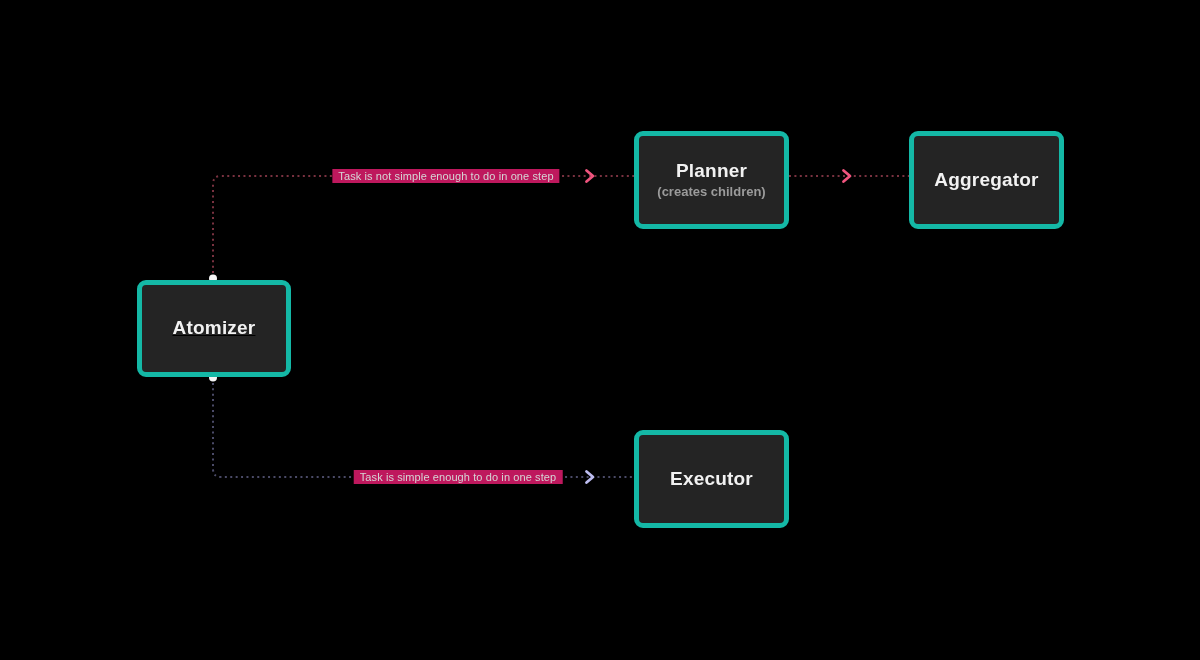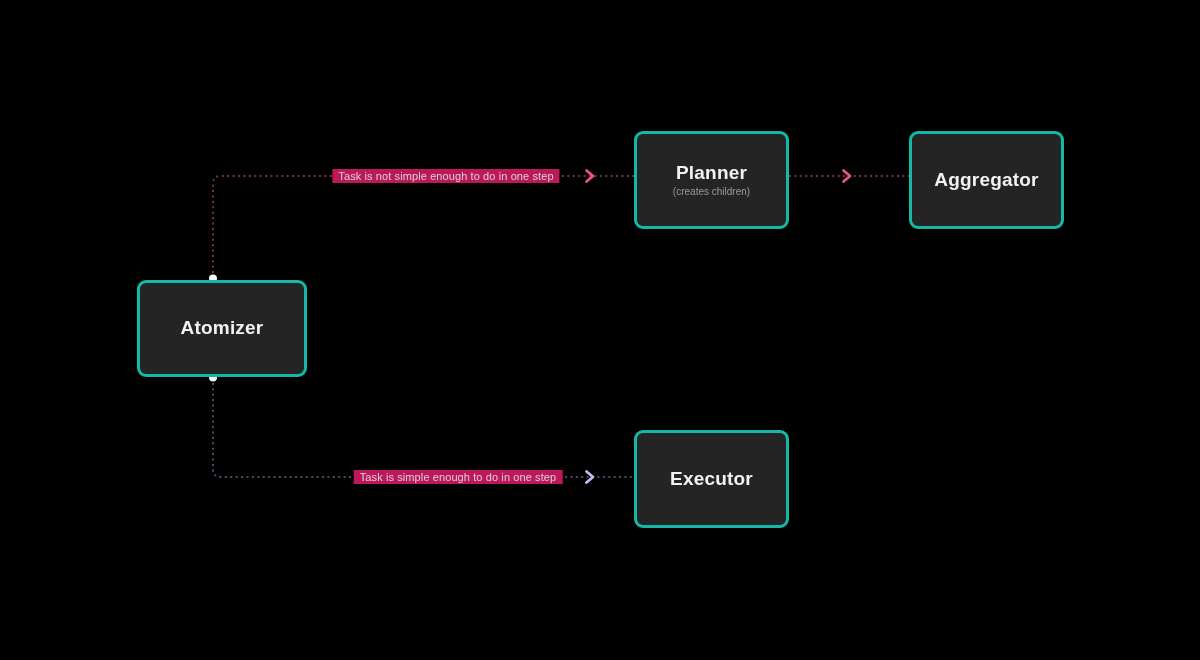--- a/index.html
+++ b/index.html
@@ -19,42 +19,42 @@
     position: absolute;
     left: 0;
     top: 0;
     width: 1200px;
     height: 660px;
   }
   .node {
     position: absolute;
     box-sizing: border-box;
     background: #242424;
-    border: 3px solid #14b8a6;
+    border: 5px solid #14b8a6;
     border-radius: 9px;
     display: flex;
     flex-direction: column;
     align-items: center;
     justify-content: center;
     gap: 3px;
   }
   .node-title {
     color: #f2f2f2;
     font-size: 19px;
     font-weight: 600;
     letter-spacing: 0.2px;
     line-height: 1.1;
   }
   .node-subtitle {
     color: #9b9b9b;
-    font-size: 10px;
-    font-weight: 400;
+    font-size: 13px;
+    font-weight: 700;
     line-height: 1.1;
   }
-  .node-atomizer   { left: 137px; top: 280px; width: 170px; height: 97px; }
+  .node-atomizer   { left: 137px; top: 280px; width: 154px; height: 97px; text-decoration: underline; }
   .node-planner    { left: 634px; top: 131px; width: 155px; height: 98px; }
   .node-aggregator { left: 909px; top: 131px; width: 155px; height: 98px; }
   .node-executor   { left: 634px; top: 430px; width: 155px; height: 98px; }
   .edge-label {
     position: absolute;
     transform: translate(-50%, -50%);
     background: #be185d;
     color: #d6d6d6;
     font-size: 11px;
     font-weight: 400;

